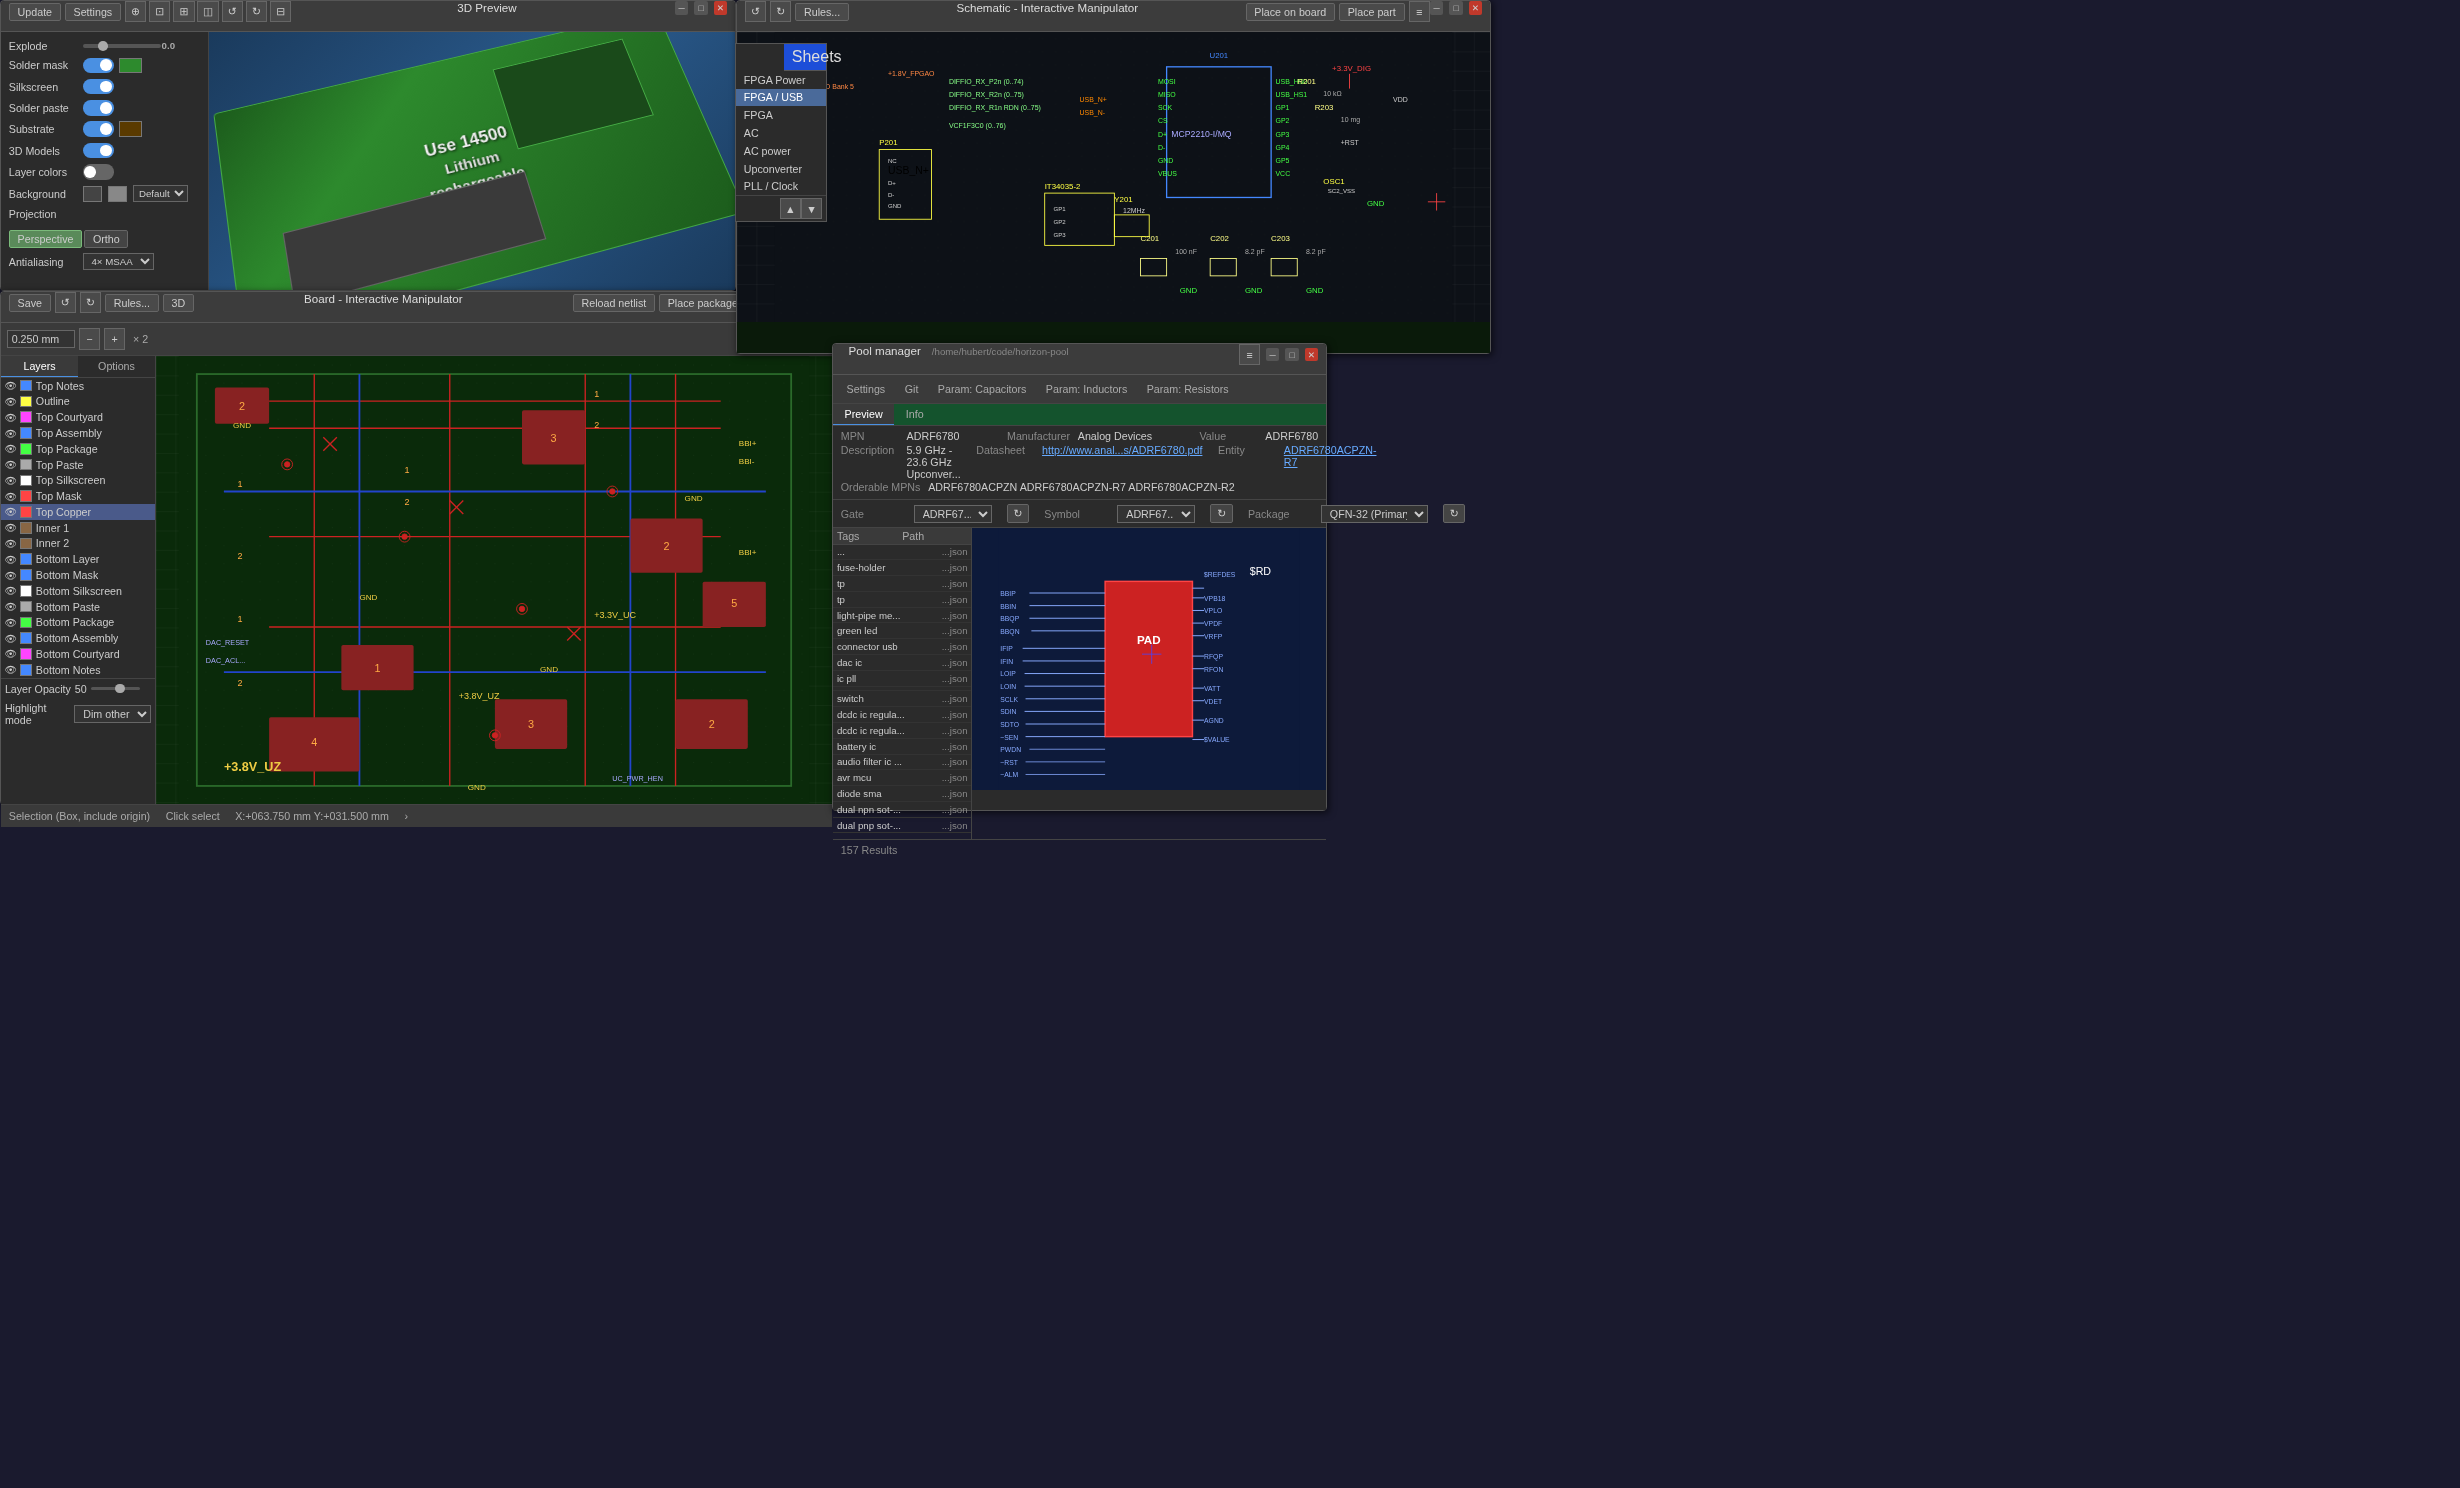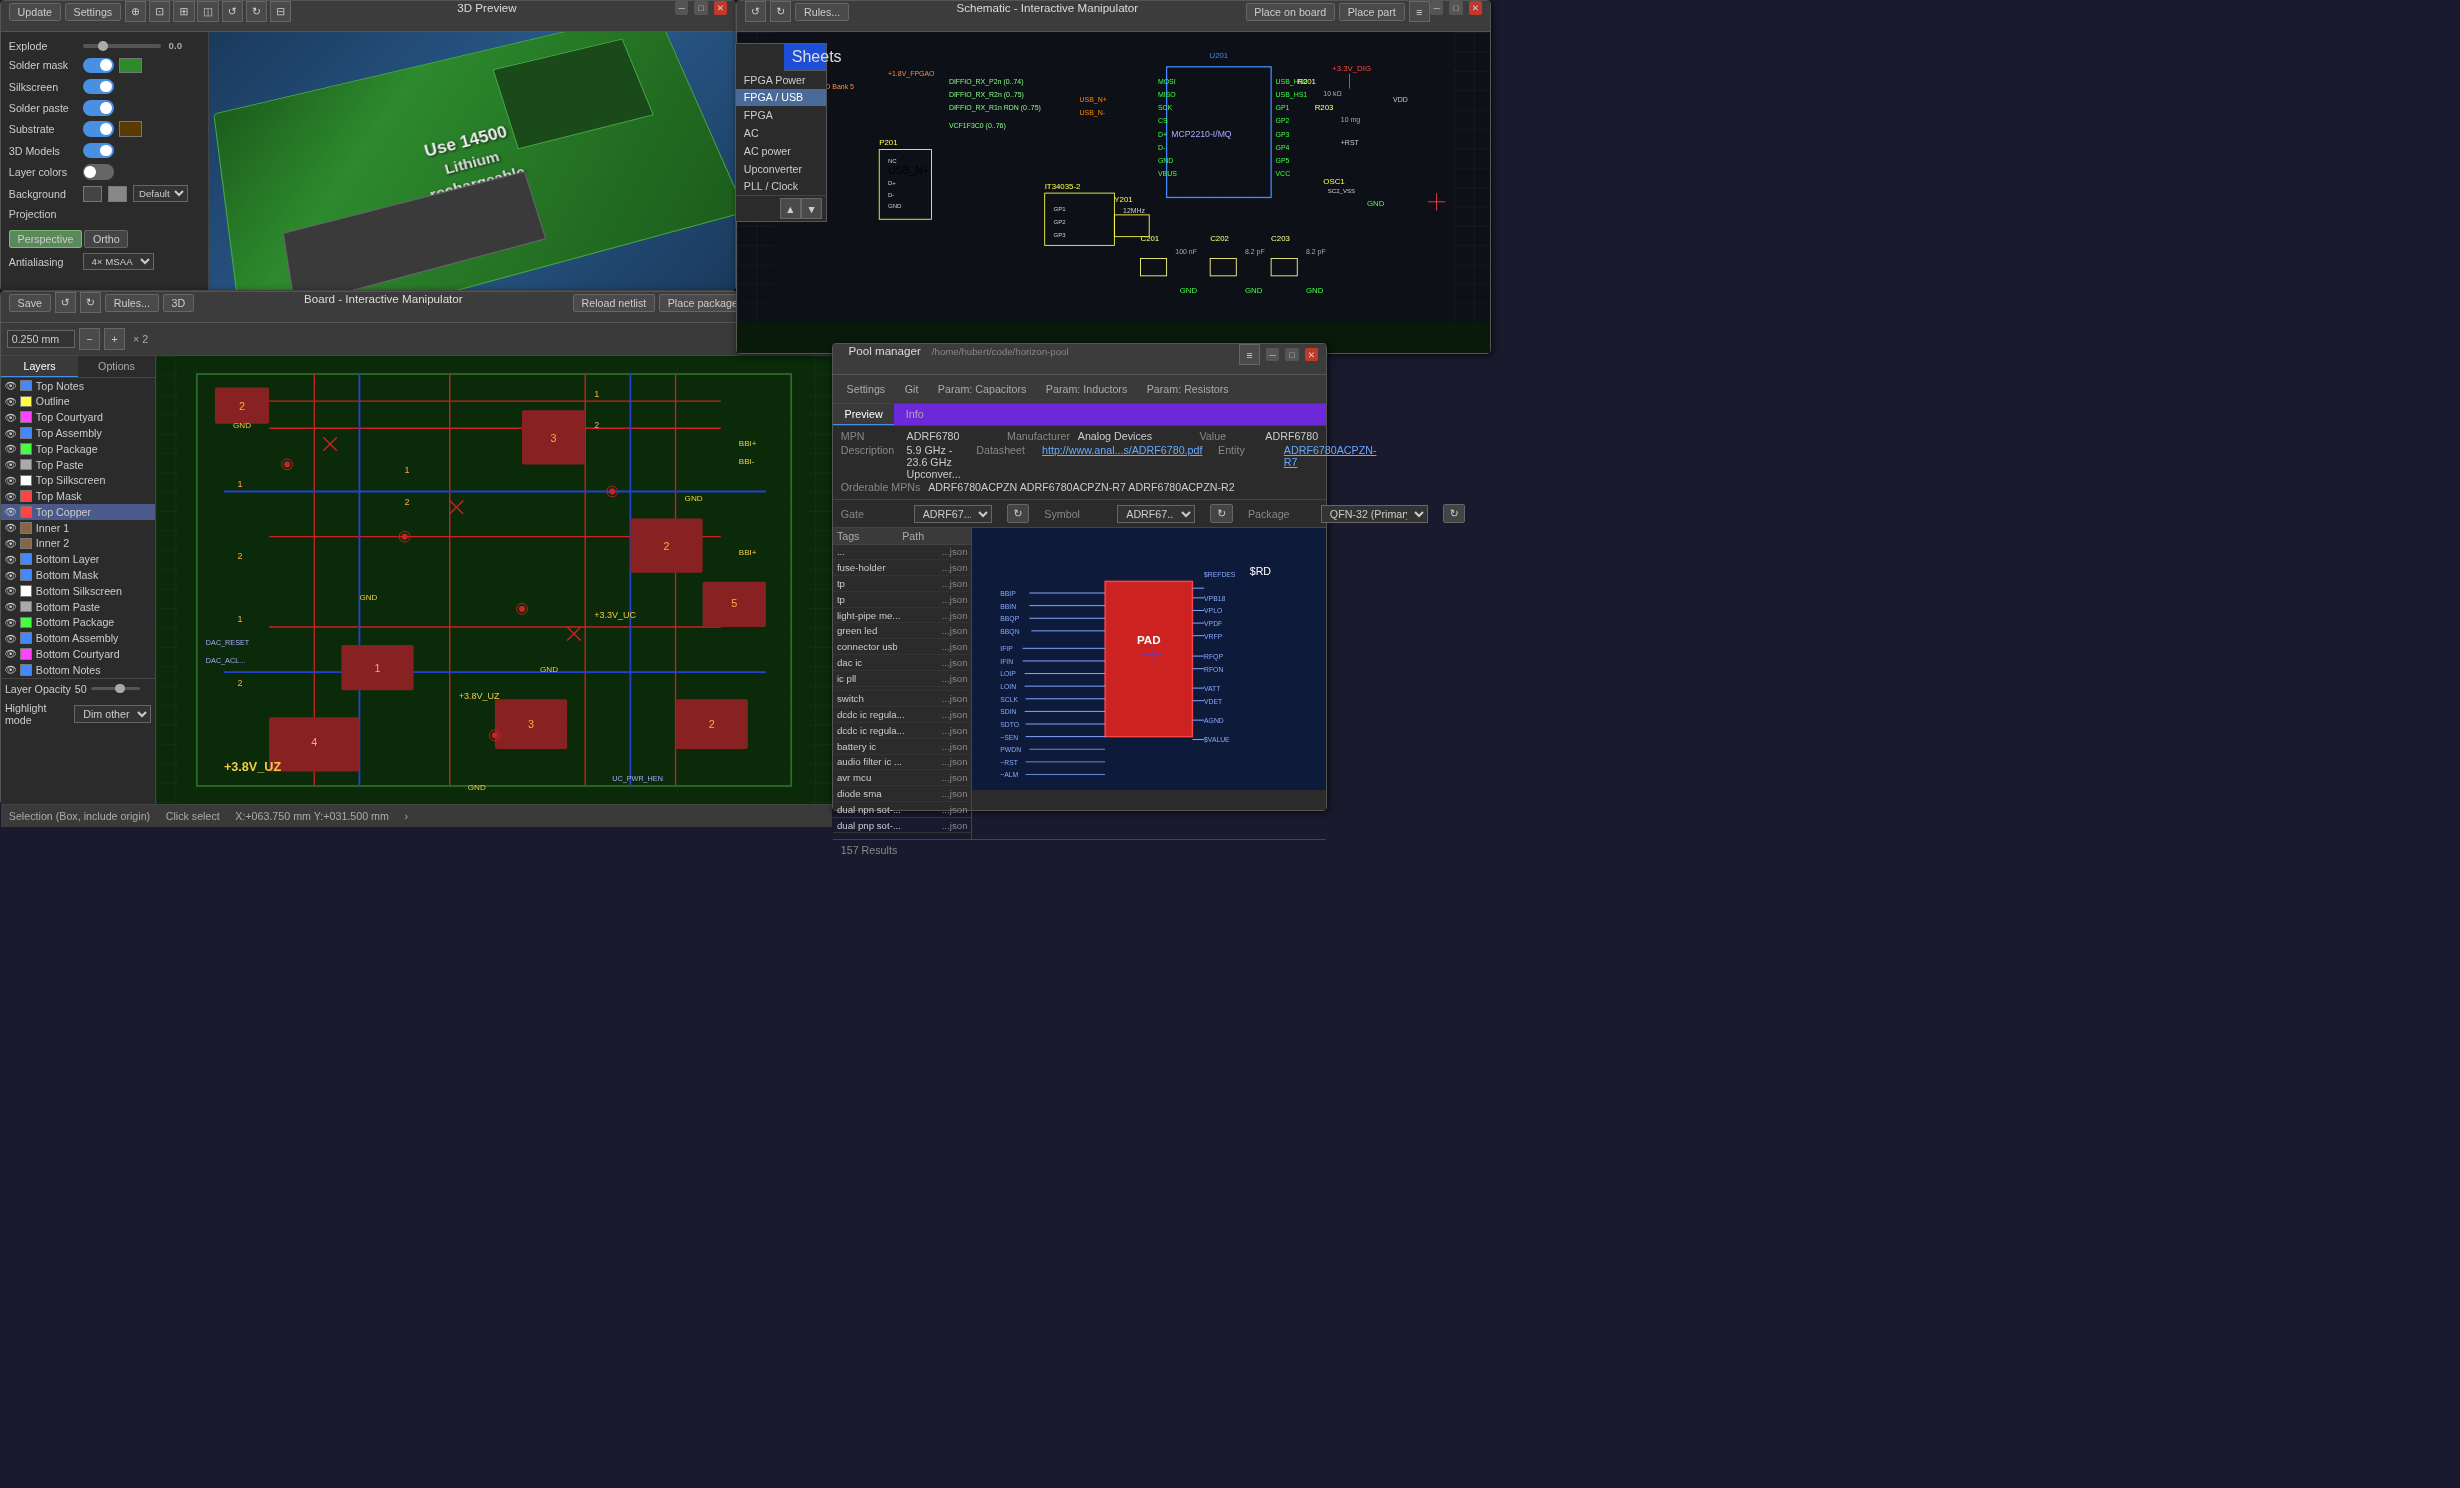--- a/index.html
+++ b/index.html
@@ -114,21 +114,21 @@
     }
     .color-swatch {
       width: 23px;
       height: 15.5px;
       border: 1px solid #777;
       cursor: pointer;
     }
     .slider-container {
       display: flex;
       align-items: center;
-      gap: 8px;
+      gap: 1px;
       flex: 1;
       font-weight: bold;
     }
     .mini-slider {
       width: 78px;
       height: 3.9px;
       background: #555;
       border-radius: 1.9px;
       position: relative;
     }
@@ -478,21 +478,21 @@
       cursor: pointer;
       border-bottom: 1px solid #333;
     }
     .pool-list-item span {
       color: #aaa;
       font-size: 9.7px;
     }
     .pool-preview-tabs {
       display: flex;
       border-bottom: 1px solid #444;
-      background: #6d28d9;
+      background: #14532d;
     }
     .pool-preview-tab {
       padding: 3.9px 11.6px;
       font-size: 10.7px;
       cursor: pointer;
       color: #aaa;
     }
     .pool-preview-tab.active {
       color: #fff;
       border-bottom: 1.9px solid #4a90e2;

